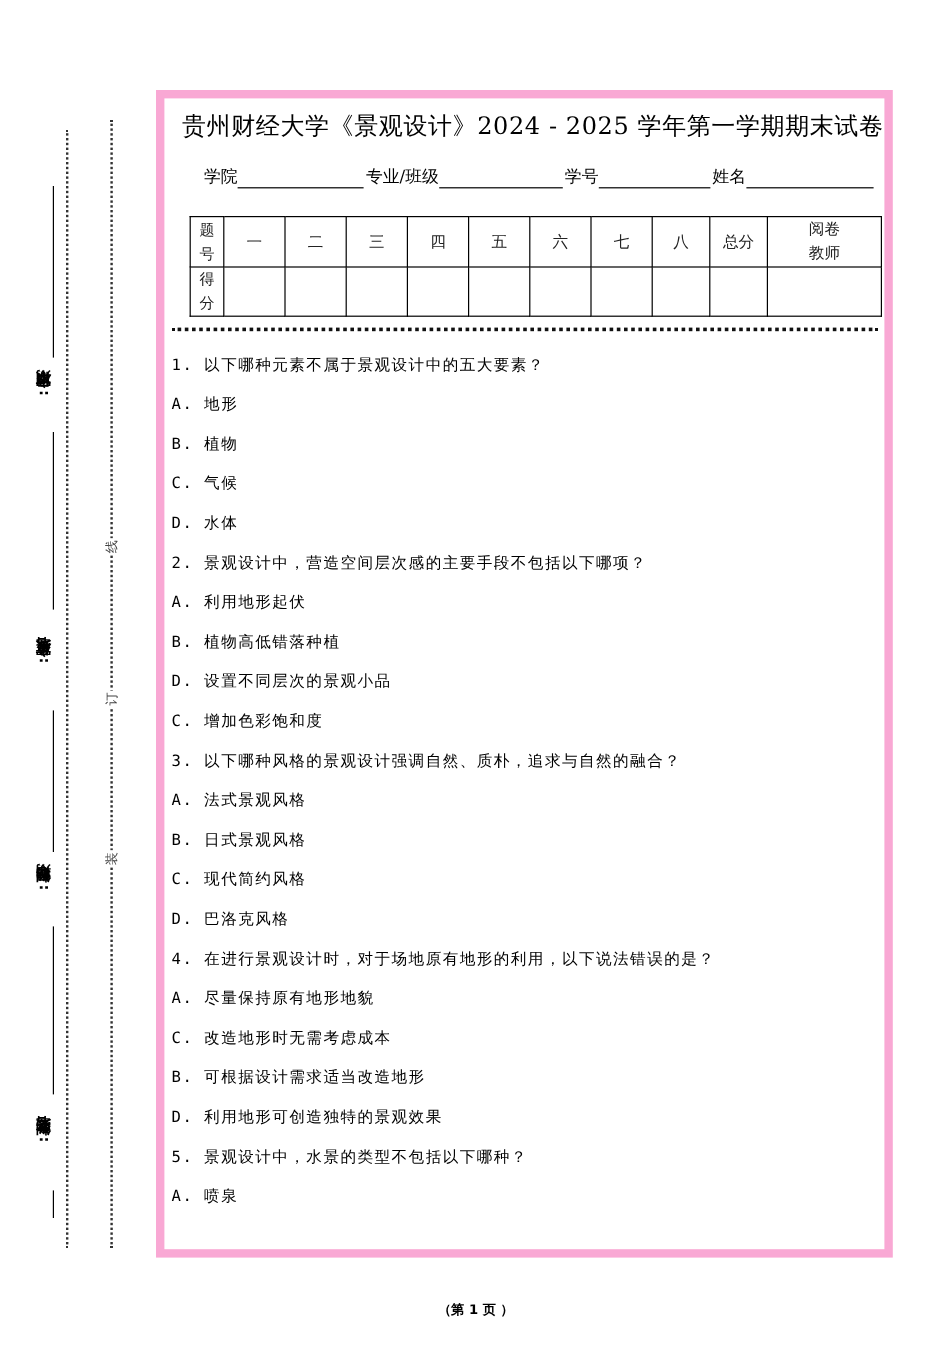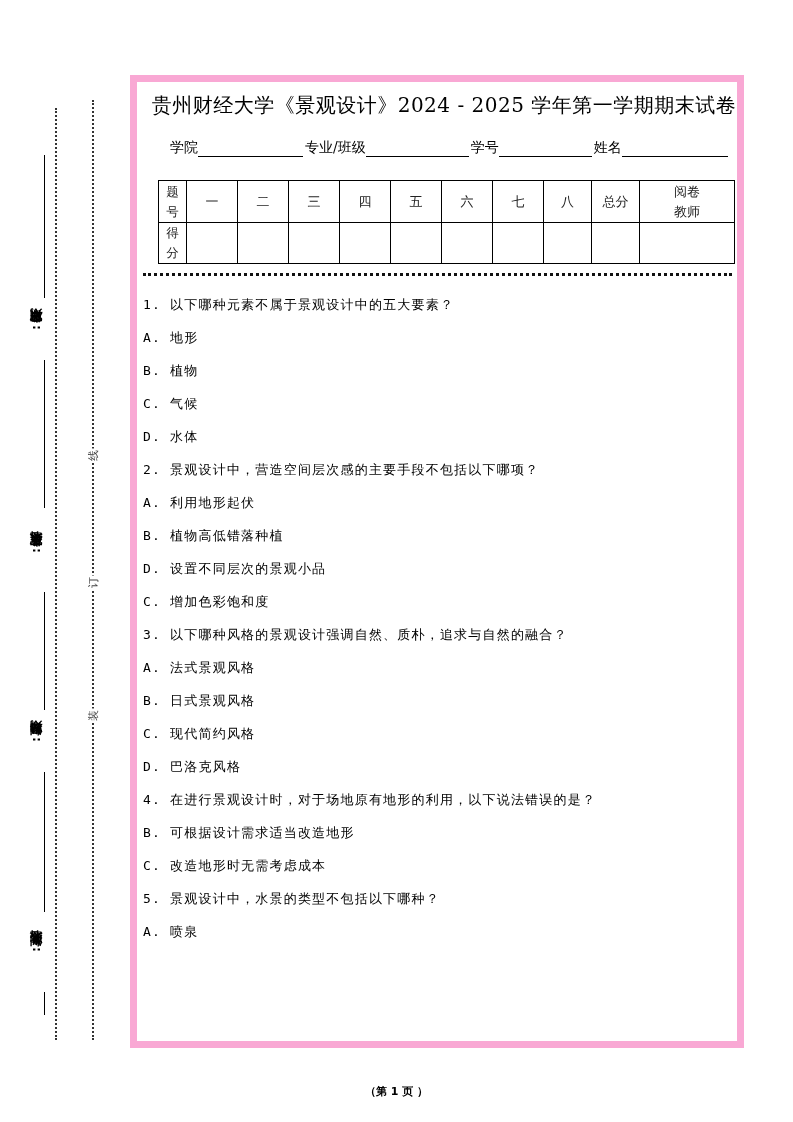--- a/index.html
+++ b/index.html
@@ -135,21 +135,23 @@
     <div class="line"><span>D.</span> <span>设置不同层次的景观小品</span></div>
     <div class="line"><span>C.</span> <span>增加色彩饱和度</span></div>
 
     <div class="line"><span>3.</span> <span>以下哪种风格的景观设计强调自然、质朴，追求与自然的融合？</span></div>
     <div class="line"><span>A.</span> <span>法式景观风格</span></div>
     <div class="line"><span>B.</span> <span>日式景观风格</span></div>
     <div class="line"><span>C.</span> <span>现代简约风格</span></div>
     <div class="line"><span>D.</span> <span>巴洛克风格</span></div>
 
     <div class="line"><span>4.</span> <span>在进行景观设计时，对于场地原有地形的利用，以下说法错误的是？</span></div>
+    <div class="line"><span>A.</span> <span>尽量保持原有地形地貌</span></div>
+    <div class="line"><span>C.</span> <span>改造地形时无需考虑成本</span></div>
     <div class="line"><span>B.</span> <span>可根据设计需求适当改造地形</span></div>
-    <div class="line"><span>C.</span> <span>改造地形时无需考虑成本</span></div>
+    <div class="line"><span>D.</span> <span>利用地形可创造独特的景观效果</span></div>
 
     <div class="line"><span>5.</span> <span>景观设计中，水景的类型不包括以下哪种？</span></div>
     <div class="line"><span>A.</span> <span>喷泉</span></div>
   </div>
 </div>
 
 <div class="footer">（第 1 页 ）</div>
 
 </body></html>

